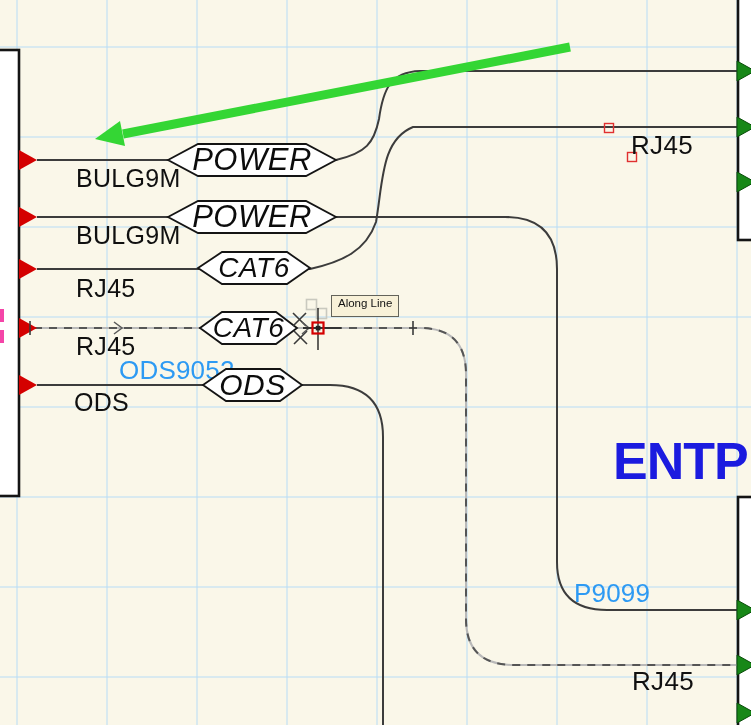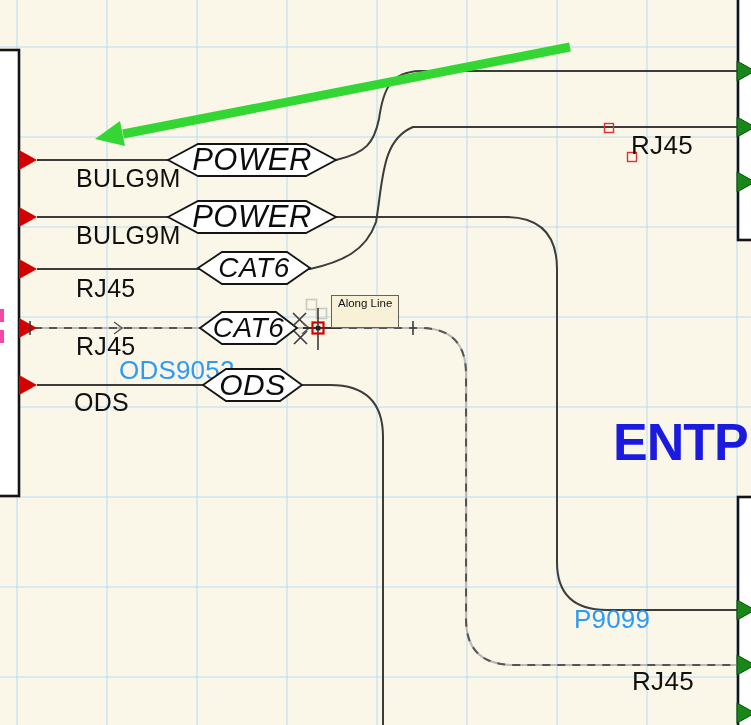--- a/index.html
+++ b/index.html
@@ -14,21 +14,21 @@
   .port-lbl{font-size:25px;letter-spacing:.3px;}
   .net-lbl{font-size:26px;color:#2d9af3;letter-spacing:.2px;}
   .hex-lbl{position:absolute;display:flex;align-items:center;justify-content:center;
            font-size:29px;color:#0c0c0c;letter-spacing:.5px;font-style:italic;}
   .big-lbl{position:absolute;font-size:52px;font-weight:bold;color:#1b1bdf;
            letter-spacing:-1px;line-height:1;}
   #z2{z-index:2;} #z3{z-index:3;} #z4{z-index:4;}
   .tooltip{
     position:absolute;left:331px;top:295px;z-index:6;
     background:#f8f1d8;border:1px solid #63635а;border:1px solid #63635a;
-    font-size:11.5px;color:#111;padding:1px 6px 18px 6px;
+    font-size:11.5px;color:#111;padding:1px 6px 7px 6px;
   }
   .magenta-frag{
     position:absolute;left:0;top:309px;width:4px;height:36px;z-index:5;
   }
   .magenta-frag:before,.magenta-frag:after{
     content:"";position:absolute;left:0;width:4px;height:13px;background:#f445a8;
   }
   .magenta-frag:before{top:0;}
   .magenta-frag:after{top:21px;}
 </style>
@@ -139,21 +139,21 @@
   <div class="lbl port-lbl" style="left:76px;top:332px;">RJ45</div>
   <div class="lbl port-lbl" style="left:74px;top:388px;">ODS</div>
 
   <div class="hex-lbl" style="left:168px;top:144px;width:168px;height:32px;font-size:31px;">POWER</div>
   <div class="hex-lbl" style="left:168px;top:201px;width:168px;height:32px;font-size:31px;">POWER</div>
   <div class="hex-lbl" style="left:198px;top:252px;width:112px;height:32px;font-size:28px;">CAT6</div>
   <div class="hex-lbl" style="left:200px;top:312px;width:97px;height:32px;font-size:28px;">CAT6</div>
   <div class="hex-lbl" style="left:203px;top:369px;width:99px;height:32px;font-size:30px;">ODS</div>
 
   <div class="lbl port-lbl" style="left:631px;top:130px;font-size:26px;">RJ45</div>
-  <div class="lbl net-lbl" style="left:574px;top:604px;">P9099</div>
+  <div class="lbl net-lbl" style="left:574px;top:578px;">P9099</div>
   <div class="lbl port-lbl" style="left:632px;top:666px;font-size:26px;">RJ45</div>
 
-  <div class="big-lbl" style="left:613px;top:416px;">ENTP</div>
+  <div class="big-lbl" style="left:613px;top:435px;">ENTP</div>
 </div>
 
 <div class="magenta-frag"></div>
 
 <div class="tooltip">Along Line</div>
 
 </body></html>

